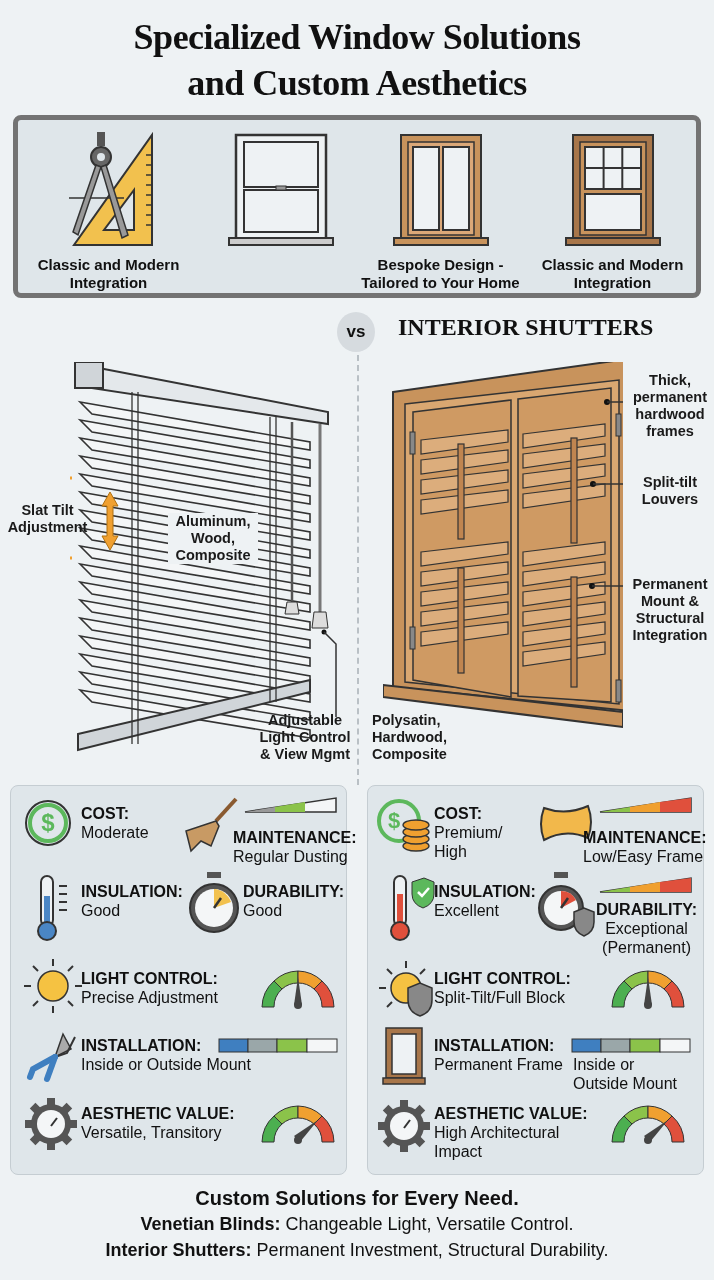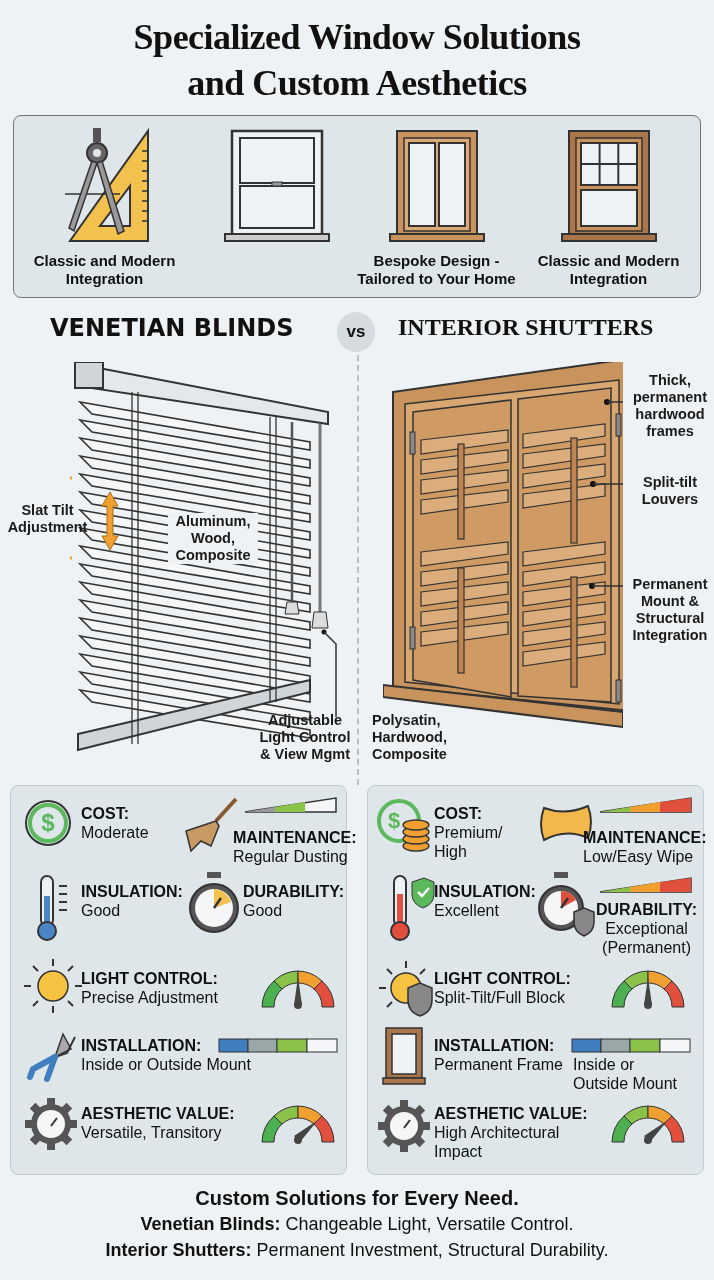--- a/index.html
+++ b/index.html
@@ -1,18 +1,18 @@
 <!DOCTYPE html>
 <html><head>
 <meta charset="utf-8">
 <style>
   * { box-sizing: border-box; margin: 0; padding: 0; }
   body { width: 714px; height: 1280px; background: #eef2f4; font-family: "Liberation Sans", sans-serif; color: #111; position: relative; overflow: hidden; }
   .title { position: absolute; top: 14px; left: 0; width: 714px; text-align: center; font-family: Liberation Serif, serif; font-weight: bold; font-size: 36px; line-height: 46px; letter-spacing: -0.5px; }
-  .top-panel { position: absolute; top: 115px; left: 13px; width: 688px; height: 183px; background: #dfe6ea; border: 1px solid #737373; border-radius: 8px; }
+  .top-panel { position: absolute; top: 115px; left: 13px; width: 688px; height: 183px; background: #dfe6ea; border: 5px solid #737373; border-radius: 8px; }
   .feat { position: absolute; top: 10px; width: 165px; text-align: center; }
   .feat svg { display: block; margin: 0 auto; }
   .feat .lbl { font-weight: bold; font-size: 15px; line-height: 18px; margin-top: 6px; }
   .vs-row { position: absolute; top: 312px; left: 0; width: 714px; height: 40px; }
   .vs-left { position: absolute; left: 50px; top: 2px; font-family: "DejaVu Sans", sans-serif; font-weight: bold; font-size: 24px; }
   .vs-right { position: absolute; left: 398px; top: 2px; font-family: Liberation Serif, serif; font-weight: bold; font-size: 24px; }
   .vs-badge { position: absolute; left: 337px; top: 0; width: 38px; height: 40px; border-radius: 50%; background: #d6dbdf; text-align: center; line-height: 40px; font-weight: bold; font-size: 17px; }
   .divider { position: absolute; left: 357px; top: 355px; height: 430px; border-left: 2px dashed #b9c0c5; }
   .illus { position: absolute; }
   .callout { position: absolute; font-weight: bold; font-size: 14.5px; line-height: 17px; text-align: center; color: #1a1a1a; }
@@ -95,21 +95,20 @@
       <rect x="8" y="108" width="94" height="7" fill="#a8764a" stroke="#333" stroke-width="2"></rect>
     </svg>
     <div class="lbl">
         <div>Classic and Modern</div>
         <div>Integration</div>
       </div>
   </div>
 </div>
 
 <div class="vs-row">
-  <div class="vs-left">VENETIAN BLINDS</div>
   <div class="vs-badge">vs</div>
   <div class="vs-right">INTERIOR SHUTTERS</div>
 </div>
 <div class="divider"></div>
 
 <svg class="illus" style="left:70px;top:362px" width="270" height="400" viewBox="0 0 270 400">
   <polygon points="8,2 258,50 258,62 8,24" fill="#e4e8eb" stroke="#333" stroke-width="2"></polygon>
   <rect x="5" y="0" width="28" height="26" fill="#d0d5d9" stroke="#333" stroke-width="2"></rect>
   <g fill="#f4f6f7" stroke="#333" stroke-width="1.6">
     <polygon points="10,40 240,80 240,88 22,52"></polygon>
@@ -367,21 +366,21 @@
       <path d="M6,10 Q28,18 50,8 Q56,24 50,40 Q28,30 6,42 Q0,26 6,10 Z" fill="#f2b84b" stroke="#333" stroke-width="2"></path>
     </svg>
   <svg class="item" style="left:230px;top:10px" width="95" height="18" viewBox="0 0 95 18">
       <polygon points="2,16 93,2 93,16" fill="#f4f6f7" stroke="#333" stroke-width="1.5"></polygon>
       <polygon points="2,16 32,11 32,16" fill="#8bc34a"></polygon>
       <polygon points="32,11 62,6 62,16 32,16" fill="#f0a030"></polygon>
       <polygon points="62,6 93,2 93,16 62,16" fill="#e0503c"></polygon>
     </svg>
   <div class="ilbl" style="left:215px;top:42px">
       <div>MAINTENANCE:</div>
-      <div class="ival">Low/Easy Wipe</div>
+      <div class="ival">Low/Easy Frame</div>
     </div>
   <svg class="item" style="left:22px;top:88px" width="46" height="68" viewBox="0 0 46 68">
       <rect x="4" y="2" width="12" height="50" rx="6" fill="#eef2f4" stroke="#333" stroke-width="2"></rect>
       <rect x="7" y="20" width="6" height="34" fill="#e0503c"></rect>
       <circle cx="10" cy="57" r="9" fill="#e0503c" stroke="#333" stroke-width="2"></circle>
       <path d="M22,8 L34,4 L44,8 L44,20 Q44,30 33,34 Q22,30 22,20 Z" fill="#5cb85c" stroke="#333"></path>
       <polyline points="28,18 32,22 39,14" fill="none" stroke="#fff" stroke-width="2.5"></polyline>
     </svg>
   <div class="ilbl" style="left:66px;top:96px">
       <div>INSULATION:</div>

